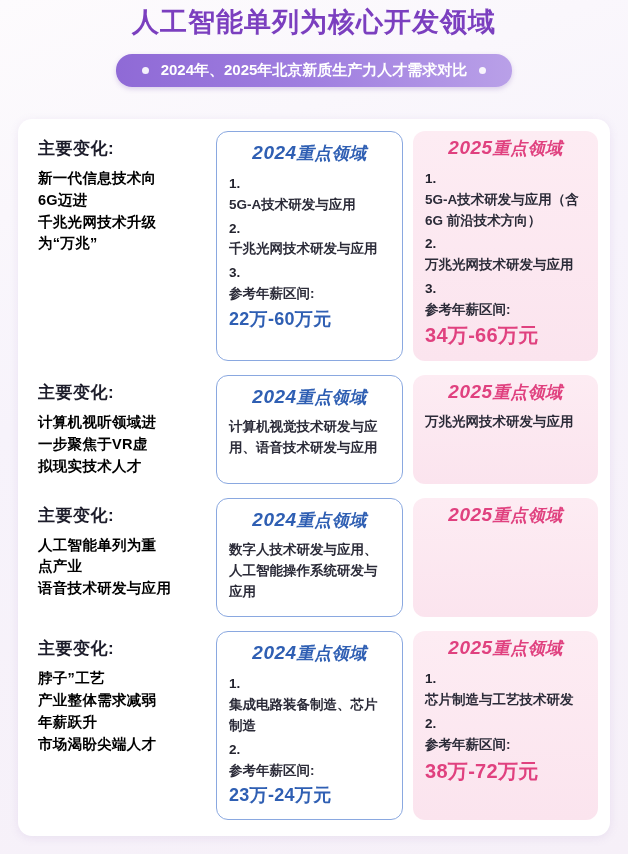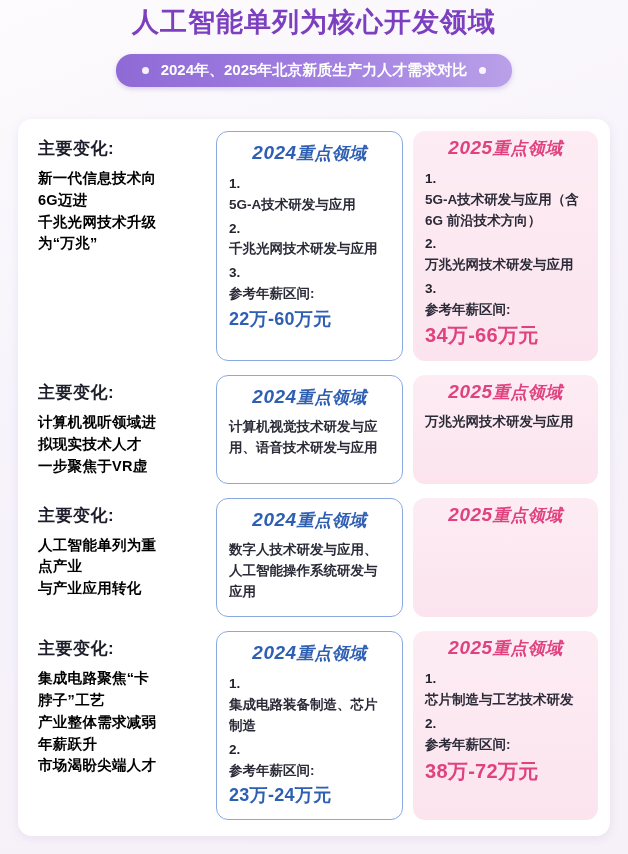--- a/index.html
+++ b/index.html
@@ -193,22 +193,22 @@
         <div class="item-text">参考年薪区间:</div>
         <div class="salary-pink">34万-66万元</div>
       </div>
     </div>
 
     <div class="row">
       <div class="col-change">
         <div class="change-head">主要变化:</div>
         <div class="change-body">
           <div>计算机视听领域进</div>
+          <div>一步聚焦于VR虚</div>
           <div>拟现实技术人才</div>
-          <div>一步聚焦于VR虚</div>
         </div>
       </div>
       <div class="col-2024">
         <div class="yr-head yr-2024">
           <span class="yr">2024</span><span>重点领域</span>
         </div>
         <div class="item-text">计算机视觉技术研发与应用、语音技术研发与应用</div>
       </div>
       <div class="col-2025">
         <div class="yr-head yr-2025">
@@ -217,41 +217,40 @@
         <div class="item-text">万兆光网技术研发与应用</div>
       </div>
     </div>
 
     <div class="row">
       <div class="col-change">
         <div class="change-head">主要变化:</div>
         <div class="change-body">
           <div>人工智能单列为重</div>
           <div>点产业</div>
-          <div>与产业应用转化</div>
+          <div>语音技术研发与应用</div>
         </div>
       </div>
       <div class="col-2024">
         <div class="yr-head yr-2024">
           <span class="yr">2024</span><span>重点领域</span>
         </div>
         <div class="item-text">数字人技术研发与应用、人工智能操作系统研发与应用</div>
       </div>
       <div class="col-2025">
         <div class="yr-head yr-2025">
           <span class="yr">2025</span><span>重点领域</span>
         </div>
       </div>
     </div>
 
     <div class="row">
       <div class="col-change">
         <div class="change-head">主要变化:</div>
         <div class="change-body">
-          <div>集成电路聚焦“卡</div>
           <div>脖子”工艺</div>
           <div>产业整体需求减弱</div>
           <div>年薪跃升</div>
           <div>市场渴盼尖端人才</div>
         </div>
       </div>
       <div class="col-2024">
         <div class="yr-head yr-2024">
           <span class="yr">2024</span><span>重点领域</span>
         </div>

